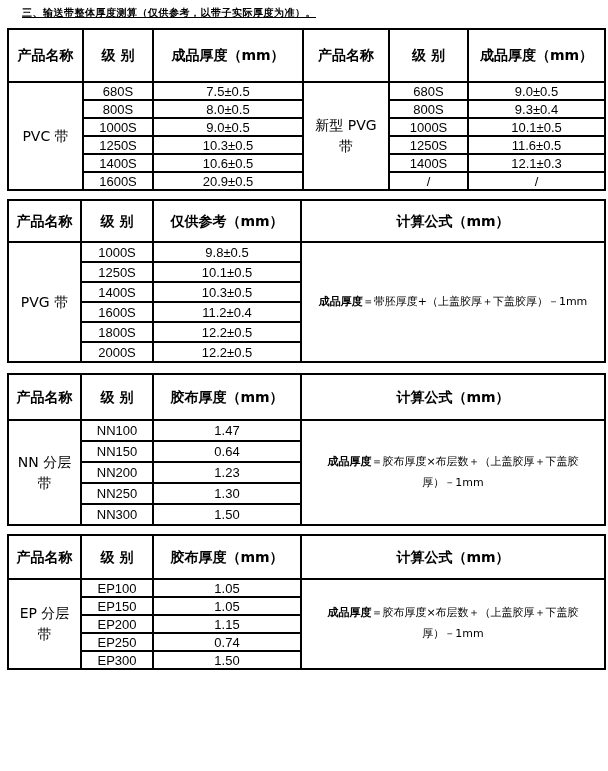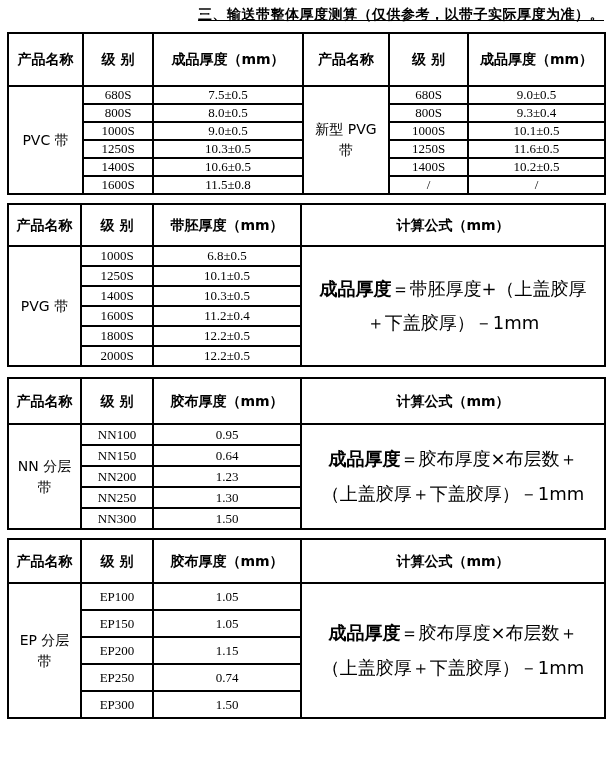--- a/index.html
+++ b/index.html
@@ -9,27 +9,26 @@
     color: #000000;
     font-family: "DejaVu Sans", "Liberation Sans", sans-serif;
   }
   .page {
     width: 608px;
     height: 771px;
     padding: 6px 4px 0 7px;
     background: #ffffff;
   }
   .title {
-    font-size: 14px;
+    font-size: 10px;
     font-weight: bold;
     text-decoration: underline;
     margin: 0 0 8px 15px;
     letter-spacing: 0.5px;
     white-space: nowrap;
-    text-align: right;
   }
   table.tbl {
     border-collapse: collapse;
     table-layout: fixed;
     width: 597px;
     background: #ffffff;
   }
   .tbl th, .tbl td {
     border: 2px solid #000000;
     text-align: center;
@@ -37,46 +36,46 @@
     padding: 0 2px;
     overflow: hidden;
   }
   .tbl th {
     font-size: 14px;
     font-weight: bold;
     line-height: 1.35;
     word-break: break-all;
   }
   .tbl td.grade, .tbl td.val {
-    font-family: Liberation Serif, serif;
+    font-family: Liberation Sans, sans-serif;
     font-size: 13px;
   }
   .tbl td.prod {
     font-size: 14px;
     word-break: break-all;
     line-height: 1.5;
     padding: 0 6px;
   }
   .tbl td.formula {
-    font-size: 18px;
+    font-size: 11px;
     line-height: 1.9;
     padding: 0 16px;
     word-break: break-all;
     text-align: center;
   }
   .tbl td.formula b { font-weight: bold; }
   
   .t1 th { height: 53px; }
   .t1 td { height: 18px; }
   .t2 th { height: 42px; }
   .t2 td { height: 20px; }
   .t3 th { height: 46px; }
   .t3 td { height: 21px; }
   .t4 th { height: 44px; }
-  .t4 td { height: 27px; }
+  .t4 td { height: 18px; }
   .gap8  { height: 8px; }
   .gap10 { height: 10px; }
 </style>
 </head>
 <body>
 
 <div class="page">
 
   <div class="title">三、输送带整体厚度测算（仅供参考，以带子实际厚度为准）。</div>
 
@@ -123,53 +122,53 @@
       <tr>
         <td class="grade">1250S</td>
         <td class="val">10.3±0.5</td>
         <td class="grade">1250S</td>
         <td class="val">11.6±0.5</td>
       </tr>
       <tr>
         <td class="grade">1400S</td>
         <td class="val">10.6±0.5</td>
         <td class="grade">1400S</td>
-        <td class="val">10.2±0.5</td>
+        <td class="val">12.1±0.3</td>
       </tr>
       <tr>
         <td class="grade">1600S</td>
-        <td class="val">11.5±0.8</td>
+        <td class="val">20.9±0.5</td>
         <td class="grade">/</td>
         <td class="val">/</td>
       </tr>
     </tbody>
   </table>
 
   <div class="gap8"></div>
 
   <table class="tbl t2">
     <colgroup>
       <col style="width:73px">
         <col style="width:72px">
         <col style="width:148px">
         <col style="width:304px">
     </colgroup>
     <thead>
       <tr>
         <th>产品名称</th>
         <th>级 别</th>
-        <th>带胚厚度（mm）</th>
+        <th>仅供参考（mm）</th>
         <th>计算公式（mm）</th>
       </tr>
     </thead>
     <tbody>
       <tr>
         <td class="prod" rowspan="6">PVG 带</td>
         <td class="grade">1000S</td>
-        <td class="val">6.8±0.5</td>
+        <td class="val">9.8±0.5</td>
         <td class="formula" rowspan="6"><b>成品厚度</b><span>＝带胚厚度+（上盖胶厚＋下盖胶厚）－1mm</span></td>
       </tr>
       <tr>
         <td class="grade">1250S</td>
         <td class="val">10.1±0.5</td>
       </tr>
       <tr>
         <td class="grade">1400S</td>
         <td class="val">10.3±0.5</td>
       </tr>
@@ -202,21 +201,21 @@
         <th>产品名称</th>
         <th>级 别</th>
         <th>胶布厚度（mm）</th>
         <th>计算公式（mm）</th>
       </tr>
     </thead>
     <tbody>
       <tr>
         <td class="prod" rowspan="5">NN 分层带</td>
         <td class="grade">NN100</td>
-        <td class="val">0.95</td>
+        <td class="val">1.47</td>
         <td class="formula" rowspan="5"><b>成品厚度</b><span>＝胶布厚度×布层数＋（上盖胶厚＋下盖胶厚）－1mm</span></td>
       </tr>
       <tr>
         <td class="grade">NN150</td>
         <td class="val">0.64</td>
       </tr>
       <tr>
         <td class="grade">NN200</td>
         <td class="val">1.23</td>
       </tr>

